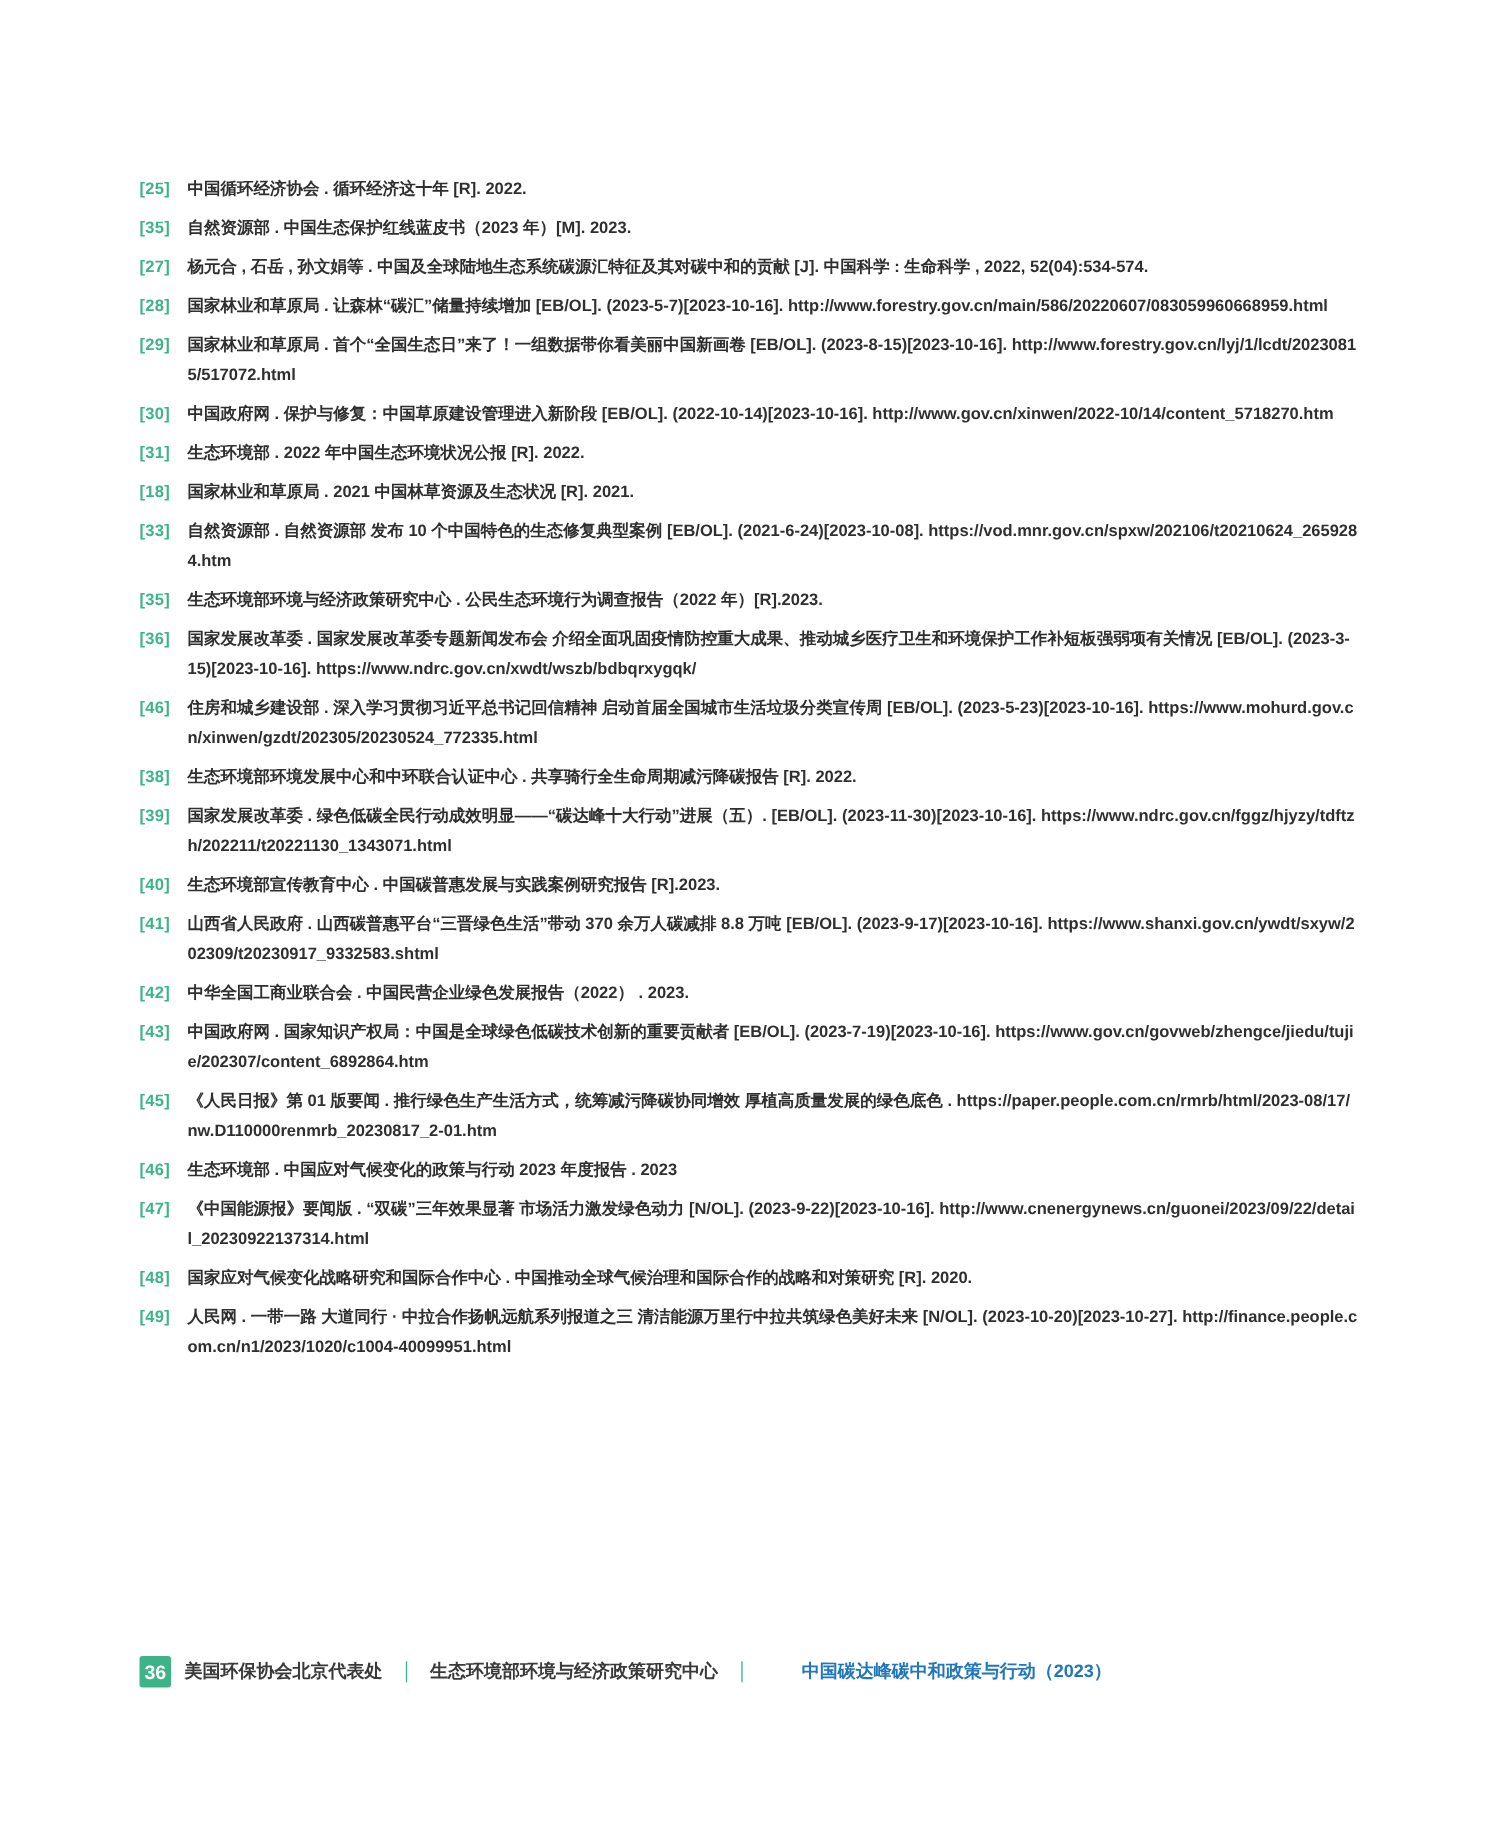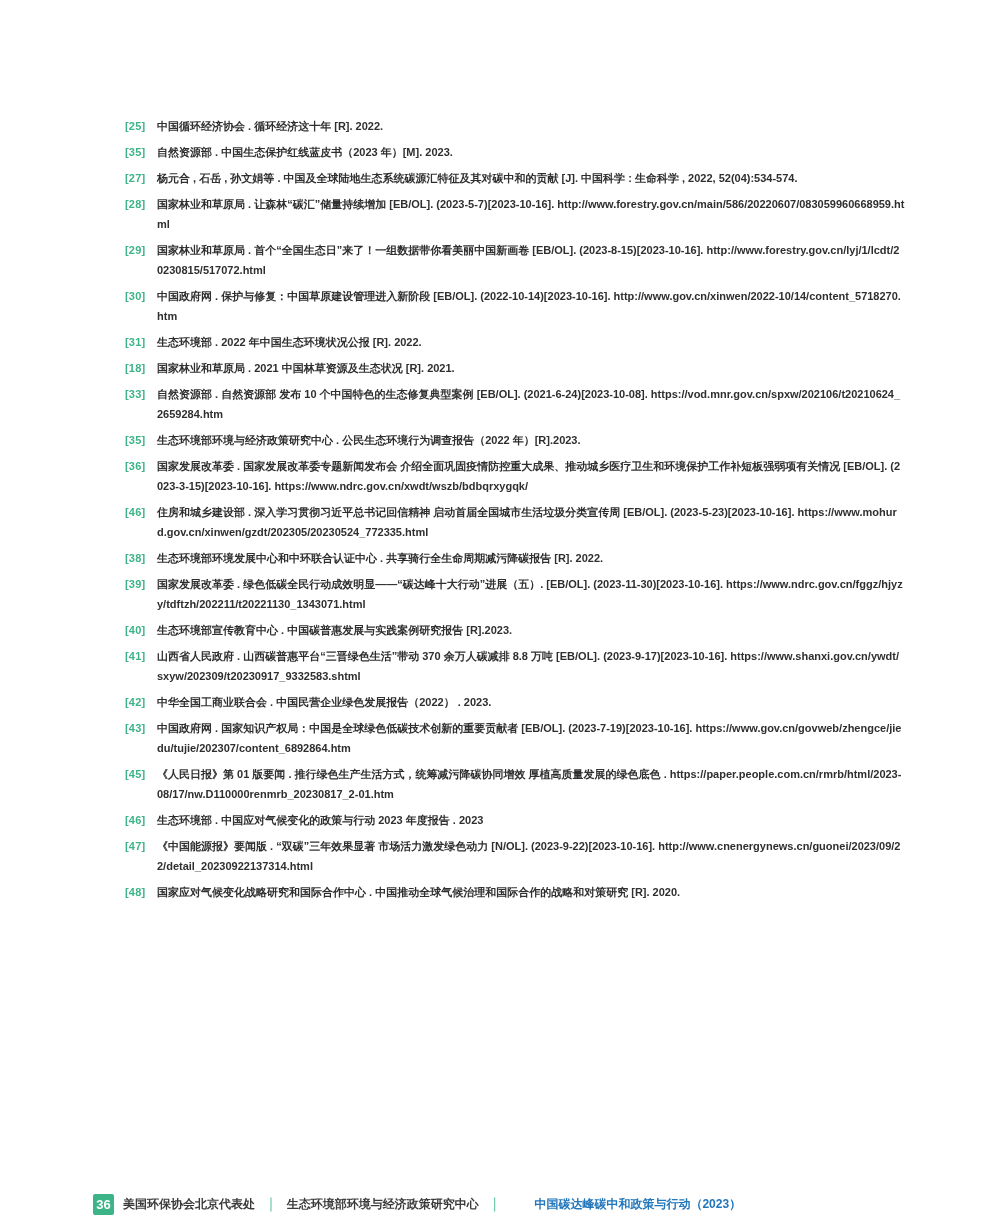--- a/index.html
+++ b/index.html
@@ -20,35 +20,34 @@
     width: 812px;
   }
   .ref {
     display: flex;
     align-items: flex-start;
     margin-bottom: 6px;
     font-size: 11px;
     line-height: 20px;
     font-weight: 600;
     color: var(--text-color, #2f2f2f);
-    margin-left: 32px;
   }
   .ref .num {
     flex: 0 0 32px;
     color: var(--accent-green, #3cb487);
     font-weight: 700;
     letter-spacing: 0.2px;
   }
   .ref .txt {
     flex: 1 1 auto;
     word-break: break-all;
   }
   .footer {
     position: absolute;
-    left: 93px; top: 1194px;
+    left: 93px; top: 1104px;
     width: 812px;
     display: flex;
     align-items: center;
     gap: 9px;
     font-size: 12px;
     font-weight: 700;
     color: #3a3a3a;
     white-space: nowrap;
   }
   .page-num-box {
@@ -157,20 +156,24 @@
         <span class="txt">生态环境部 . 中国应对气候变化的政策与行动 2023 年度报告 . 2023</span>
       </div>
       <div class="ref">
         <span class="num">[47]</span>
         <span class="txt">《中国能源报》要闻版 . “双碳”三年效果显著 市场活力激发绿色动力 [N/OL]. (2023-9-22)[2023-10-16]. http://www.cnenergynews.cn/guonei/2023/09/22/detail_20230922137314.html</span>
       </div>
       <div class="ref">
         <span class="num">[48]</span>
         <span class="txt">国家应对气候变化战略研究和国际合作中心 . 中国推动全球气候治理和国际合作的战略和对策研究 [R]. 2020.</span>
       </div>
+      <div class="ref">
+        <span class="num">[49]</span>
+        <span class="txt">人民网 . 一带一路 大道同行 · 中拉合作扬帆远航系列报道之三 清洁能源万里行中拉共筑绿色美好未来 [N/OL]. (2023-10-20)[2023-10-27]. http://finance.people.com.cn/n1/2023/1020/c1004-40099951.html</span>
+      </div>
     </div>
 
   <div class="footer">
     <div class="page-num-box">36</div>
     <span class="org">美国环保协会北京代表处</span>
     <span class="sep">｜</span>
     <span class="org">生态环境部环境与经济政策研究中心</span>
     <span class="sep">｜</span>
     <span class="report-title">中国碳达峰碳中和政策与行动（2023）</span>
   </div>

